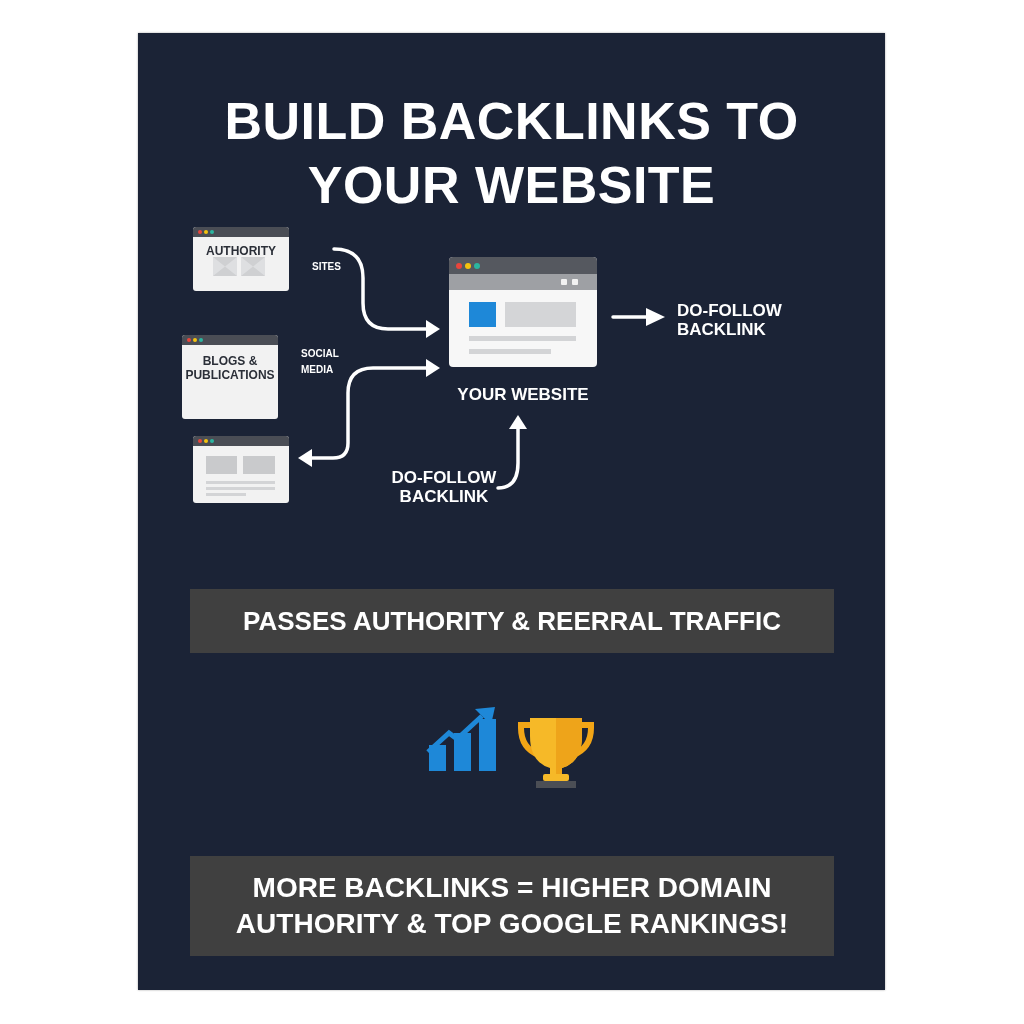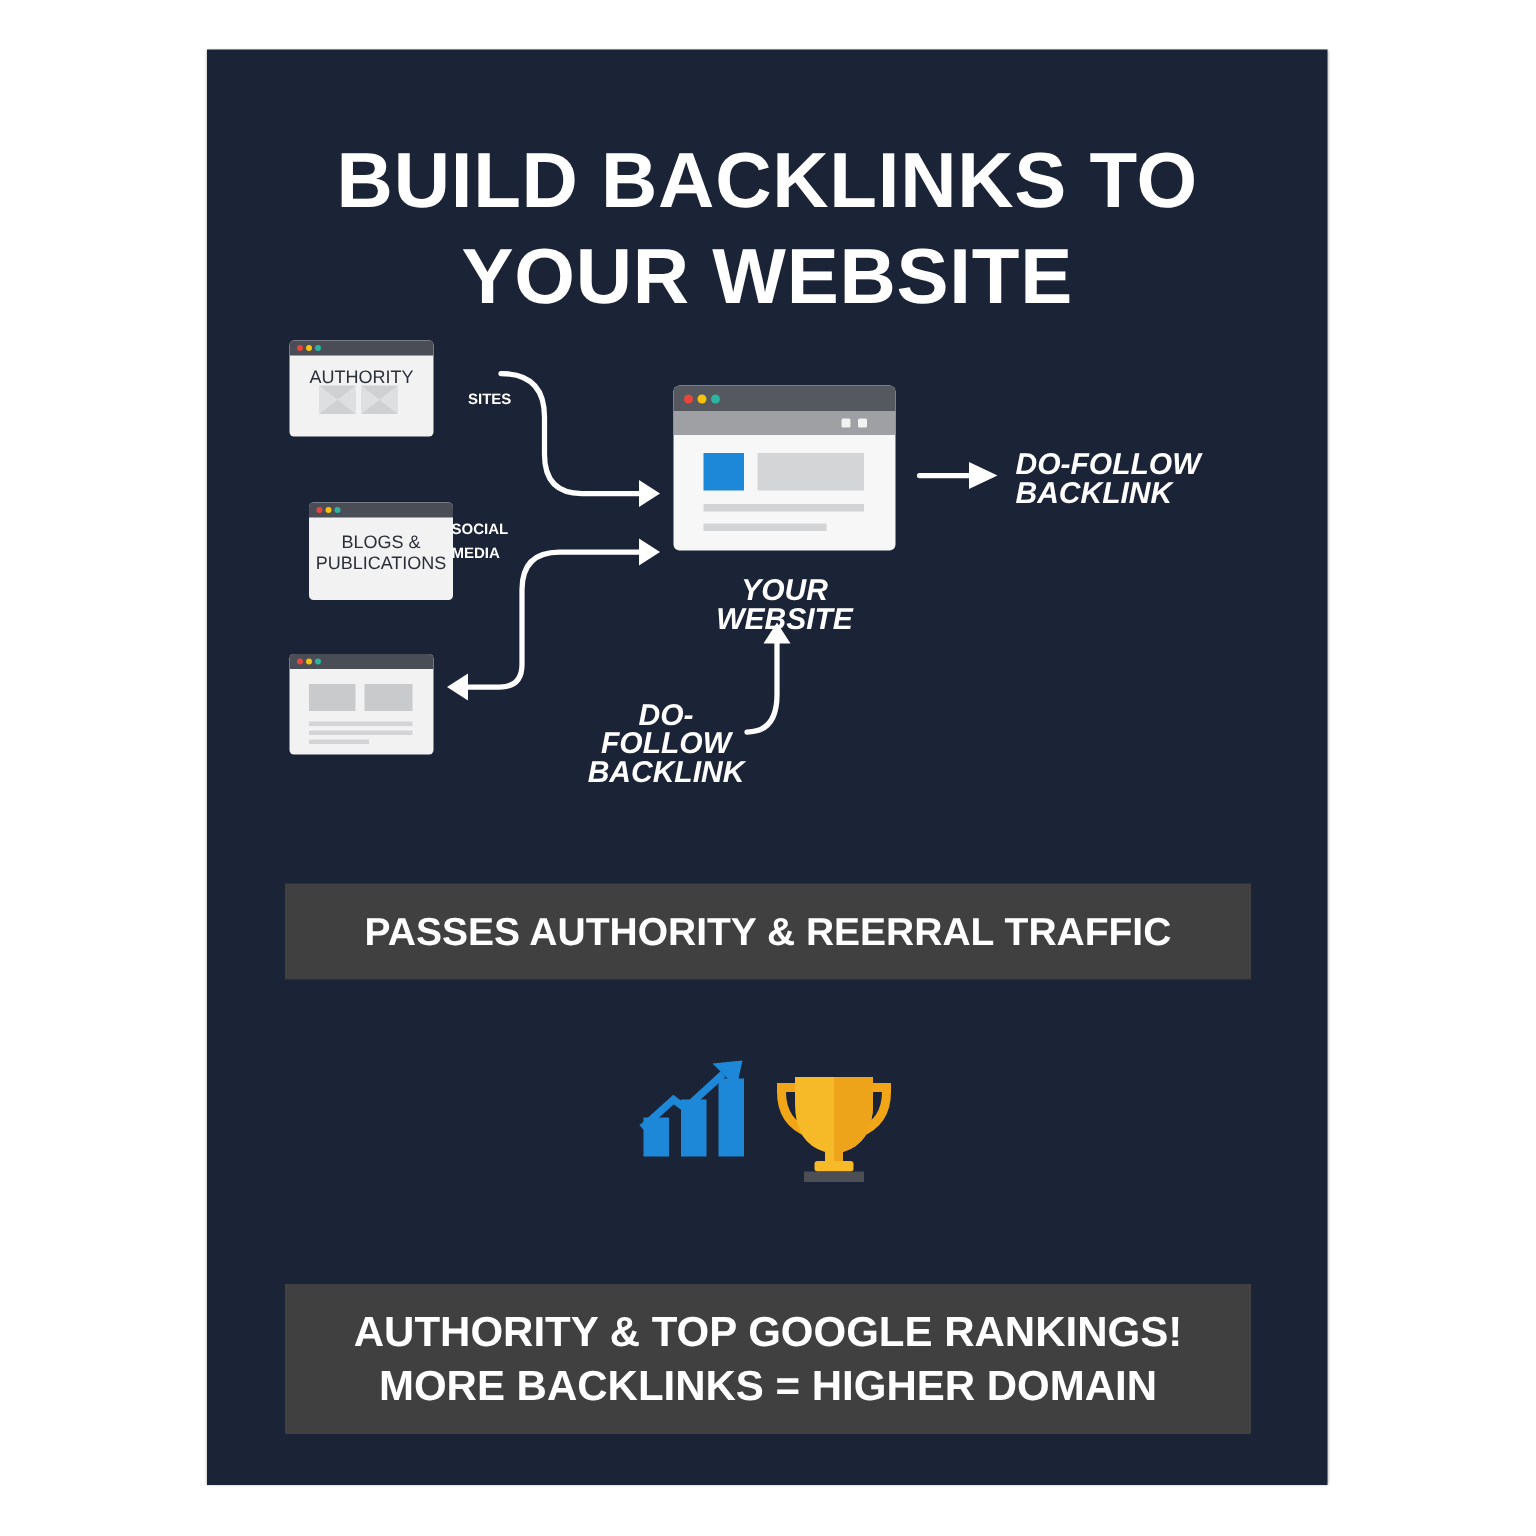--- a/index.html
+++ b/index.html
@@ -38,31 +38,31 @@
   .mini-window .bar {
     height: 10px; background: #4a4d55;
     position: relative;
   }
   .dot { position: absolute; top: 3px; width: 4px; height: 4px; border-radius: 50%; }
   .dot.r { left: 5px; background: #e8453c; }
   .dot.y { left: 11px; background: #f4c20d; }
   .dot.g { left: 17px; background: #2bb5a0; }
 
   .win-label {
-    text-align: center; color: #2b2f38; font-weight: 400;
+    text-align: center; color: #2b2f38; font-weight: 700;
     font-size: 12px; line-height: 14px;
   }
   .ph { position: absolute; background: #c9cacc; }
   .ph-x { position: absolute; background: #d3d4d6; }
 
   .flow-label {
     position: absolute; color: #ffffff; font-weight: 700;
     font-size: 10px; line-height: 16px;
   }
-  .flow-label.big { font-size: 20px; line-height: 19px; font-style: italic; }
+  .flow-label.big { font-size: 17px; line-height: 19px; }
 
   .main-window {
     position: absolute;
     left: 311px; top: 224px; width: 148px; height: 110px;
     background: #f7f7f7; border-radius: 4px; overflow: hidden;
   }
   .main-window .bar1 { height: 17px; background: #55585f; position: relative; }
   .main-window .bar1 .dot { top: 6px; width: 6px; height: 6px; }
   .main-window .bar1 .dot.r { left: 7px; }
   .main-window .bar1 .dot.y { left: 16px; }
@@ -98,21 +98,21 @@
     </div>
     <div class="win-label" style="margin-top:7px;">AUTHORITY</div>
     <svg width="96" height="40" style="left:0; top:24px;">
       <rect x="20" y="6" width="24" height="19" fill="#cfd0d2"></rect>
       <path d="M20 6 L32 15.5 L20 25 Z M44 6 L32 15.5 L44 25 Z" fill="#dedfe1"></path>
       <rect x="48" y="6" width="24" height="19" fill="#cfd0d2"></rect>
       <path d="M48 6 L60 15.5 L48 25 Z M72 6 L60 15.5 L72 25 Z" fill="#dedfe1"></path>
     </svg>
   </div>
 
-  <div class="mini-window" style="left:68px; top:302px; width:96px; height:65px;">
+  <div class="mini-window" style="left:44px; top:302px; width:96px; height:84px;">
     <div class="bar">
       <span class="dot r"></span>
       <span class="dot y"></span>
       <span class="dot g"></span>
     </div>
     <div class="win-label" style="margin-top:9px;">
       <div>BLOGS &amp;</div>
       <div>PUBLICATIONS</div>
     </div>
   </div>
@@ -197,17 +197,17 @@
   <svg width="84" height="74" style="left:376px; top:685px;">
     <path d="M4 4 L20 4 L20 10 L10 10 Q10 28 26 34 L24 40 Q4 32 4 10 Z" fill="#f2a516"></path>
     <path d="M80 4 L64 4 L64 10 L74 10 Q74 28 58 34 L60 40 Q80 32 80 10 Z" fill="#f2a516"></path>
     <path d="M16 0 L68 0 L68 18 Q68 44 48 50 L48 58 L36 58 L36 50 Q16 44 16 18 Z" fill="#f6b928"></path>
     <path d="M42 0 L68 0 L68 18 Q68 44 48 50 L48 58 L42 58 Z" fill="#eea41a"></path>
     <rect x="29" y="56" width="26" height="7" rx="2" fill="#f6b928"></rect>
     <rect x="22" y="63" width="40" height="7" fill="#4b4e55"></rect>
   </svg>
 
   <div class="banner banner2">
+    <div>MORE BACKLINKS = HIGHER DOMAIN</div>
     <div>AUTHORITY &amp; TOP GOOGLE RANKINGS!</div>
-    <div>MORE BACKLINKS = HIGHER DOMAIN</div>
   </div>
 
 </div>
 
 </body></html>

